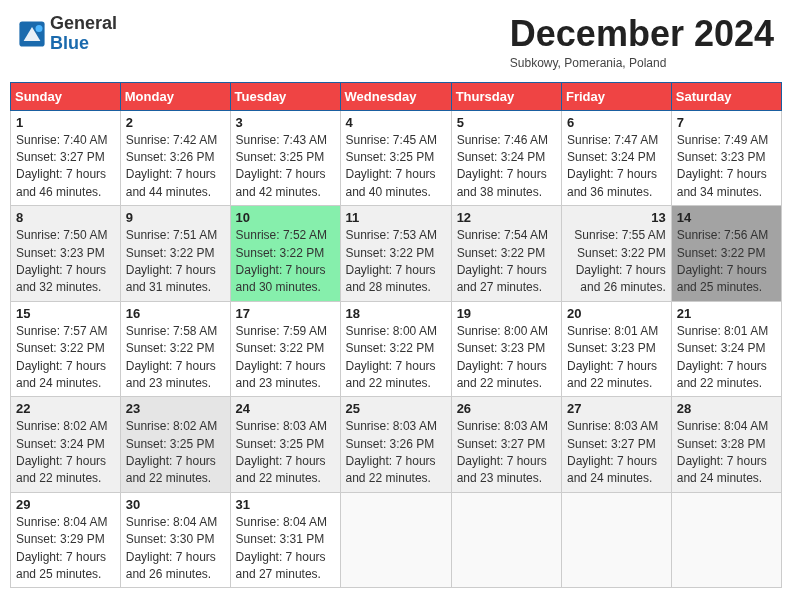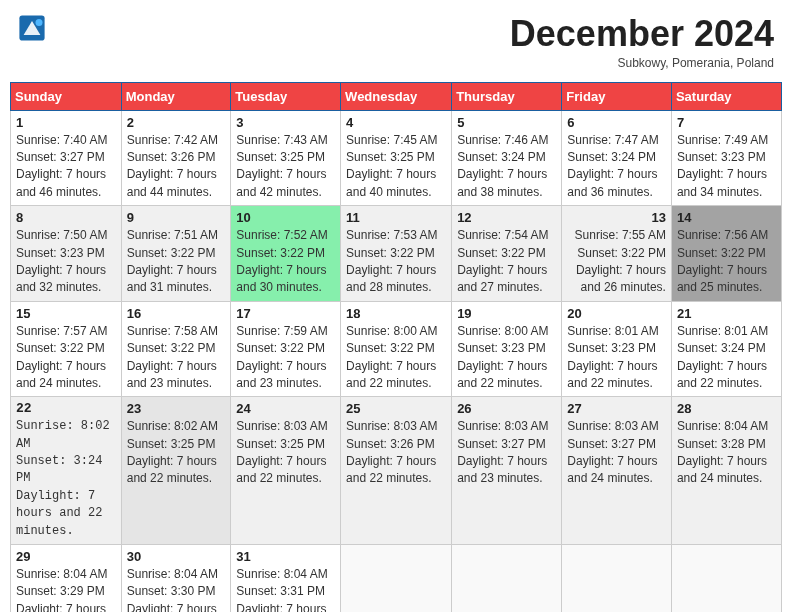--- a/index.html
+++ b/index.html
@@ -27,21 +27,21 @@
       font-weight: bold;
       line-height: 1.1;
     }
     .logo-text .general { color: #333; }
     .logo-text .blue { color: #1a6aad; }
     .logo-icon {
       width: 28px;
       height: 28px;
     }
     .title-area {
-      text-align: right;
+      text-align: left;
       margin-left: 43px;
     }
     .month-title {
       font-size: 36px;
       font-weight: bold;
       color: #222;
       line-height: 1.1;
     }
     .subtitle {
       font-size: 12px;
@@ -92,20 +92,24 @@
 </head>
 <body>
 
 <div class="header-area">
   <div class="logo">
     <svg class="logo-icon" viewBox="0 0 40 40">
       <rect x="2" y="2" width="36" height="36" rx="4" fill="#1a6aad"></rect>
       <polygon points="8,30 20,10 32,30" fill="white" opacity="0.9"></polygon>
       <circle cx="30" cy="12" r="5" fill="#4db6ff"></circle>
     </svg>
+    <div class="logo-text">
+      <span class="general">General</span><br>
+      <span class="blue">Blue</span>
+    </div>
   </div>
   <div class="title-area">
     <div class="month-title">December 2024</div>
     <div class="subtitle">Subkowy, Pomerania, Poland</div>
   </div>
 </div>
 
 <table class="calendar">
   <thead>
     <tr>
@@ -203,21 +207,21 @@
         <td>
           <span class="day-number">20</span>
           <div class="day-info">Sunrise: 8:01 AM<br>Sunset: 3:23 PM<br>Daylight: 7 hours and 22 minutes.</div>
         </td>
         <td>
           <span class="day-number">21</span>
           <div class="day-info">Sunrise: 8:01 AM<br>Sunset: 3:24 PM<br>Daylight: 7 hours and 22 minutes.</div>
         </td>
       </tr>
       <tr>
-        <td style="background: rgb(240, 240, 240); font-family: Liberation Mono, monospace;">
+        <td style="background: rgb(240, 240, 240);">
           <span class="day-number">22</span>
           <div class="day-info">Sunrise: 8:02 AM<br>Sunset: 3:24 PM<br>Daylight: 7 hours and 22 minutes.</div>
         </td>
         <td style="background: #e5e5e5;">
           <span class="day-number">23</span>
           <div class="day-info">Sunrise: 8:02 AM<br>Sunset: 3:25 PM<br>Daylight: 7 hours and 22 minutes.</div>
         </td>
         <td style="background: rgb(240, 240, 240);">
           <span class="day-number">24</span>
           <div class="day-info">Sunrise: 8:03 AM<br>Sunset: 3:25 PM<br>Daylight: 7 hours and 22 minutes.</div>

